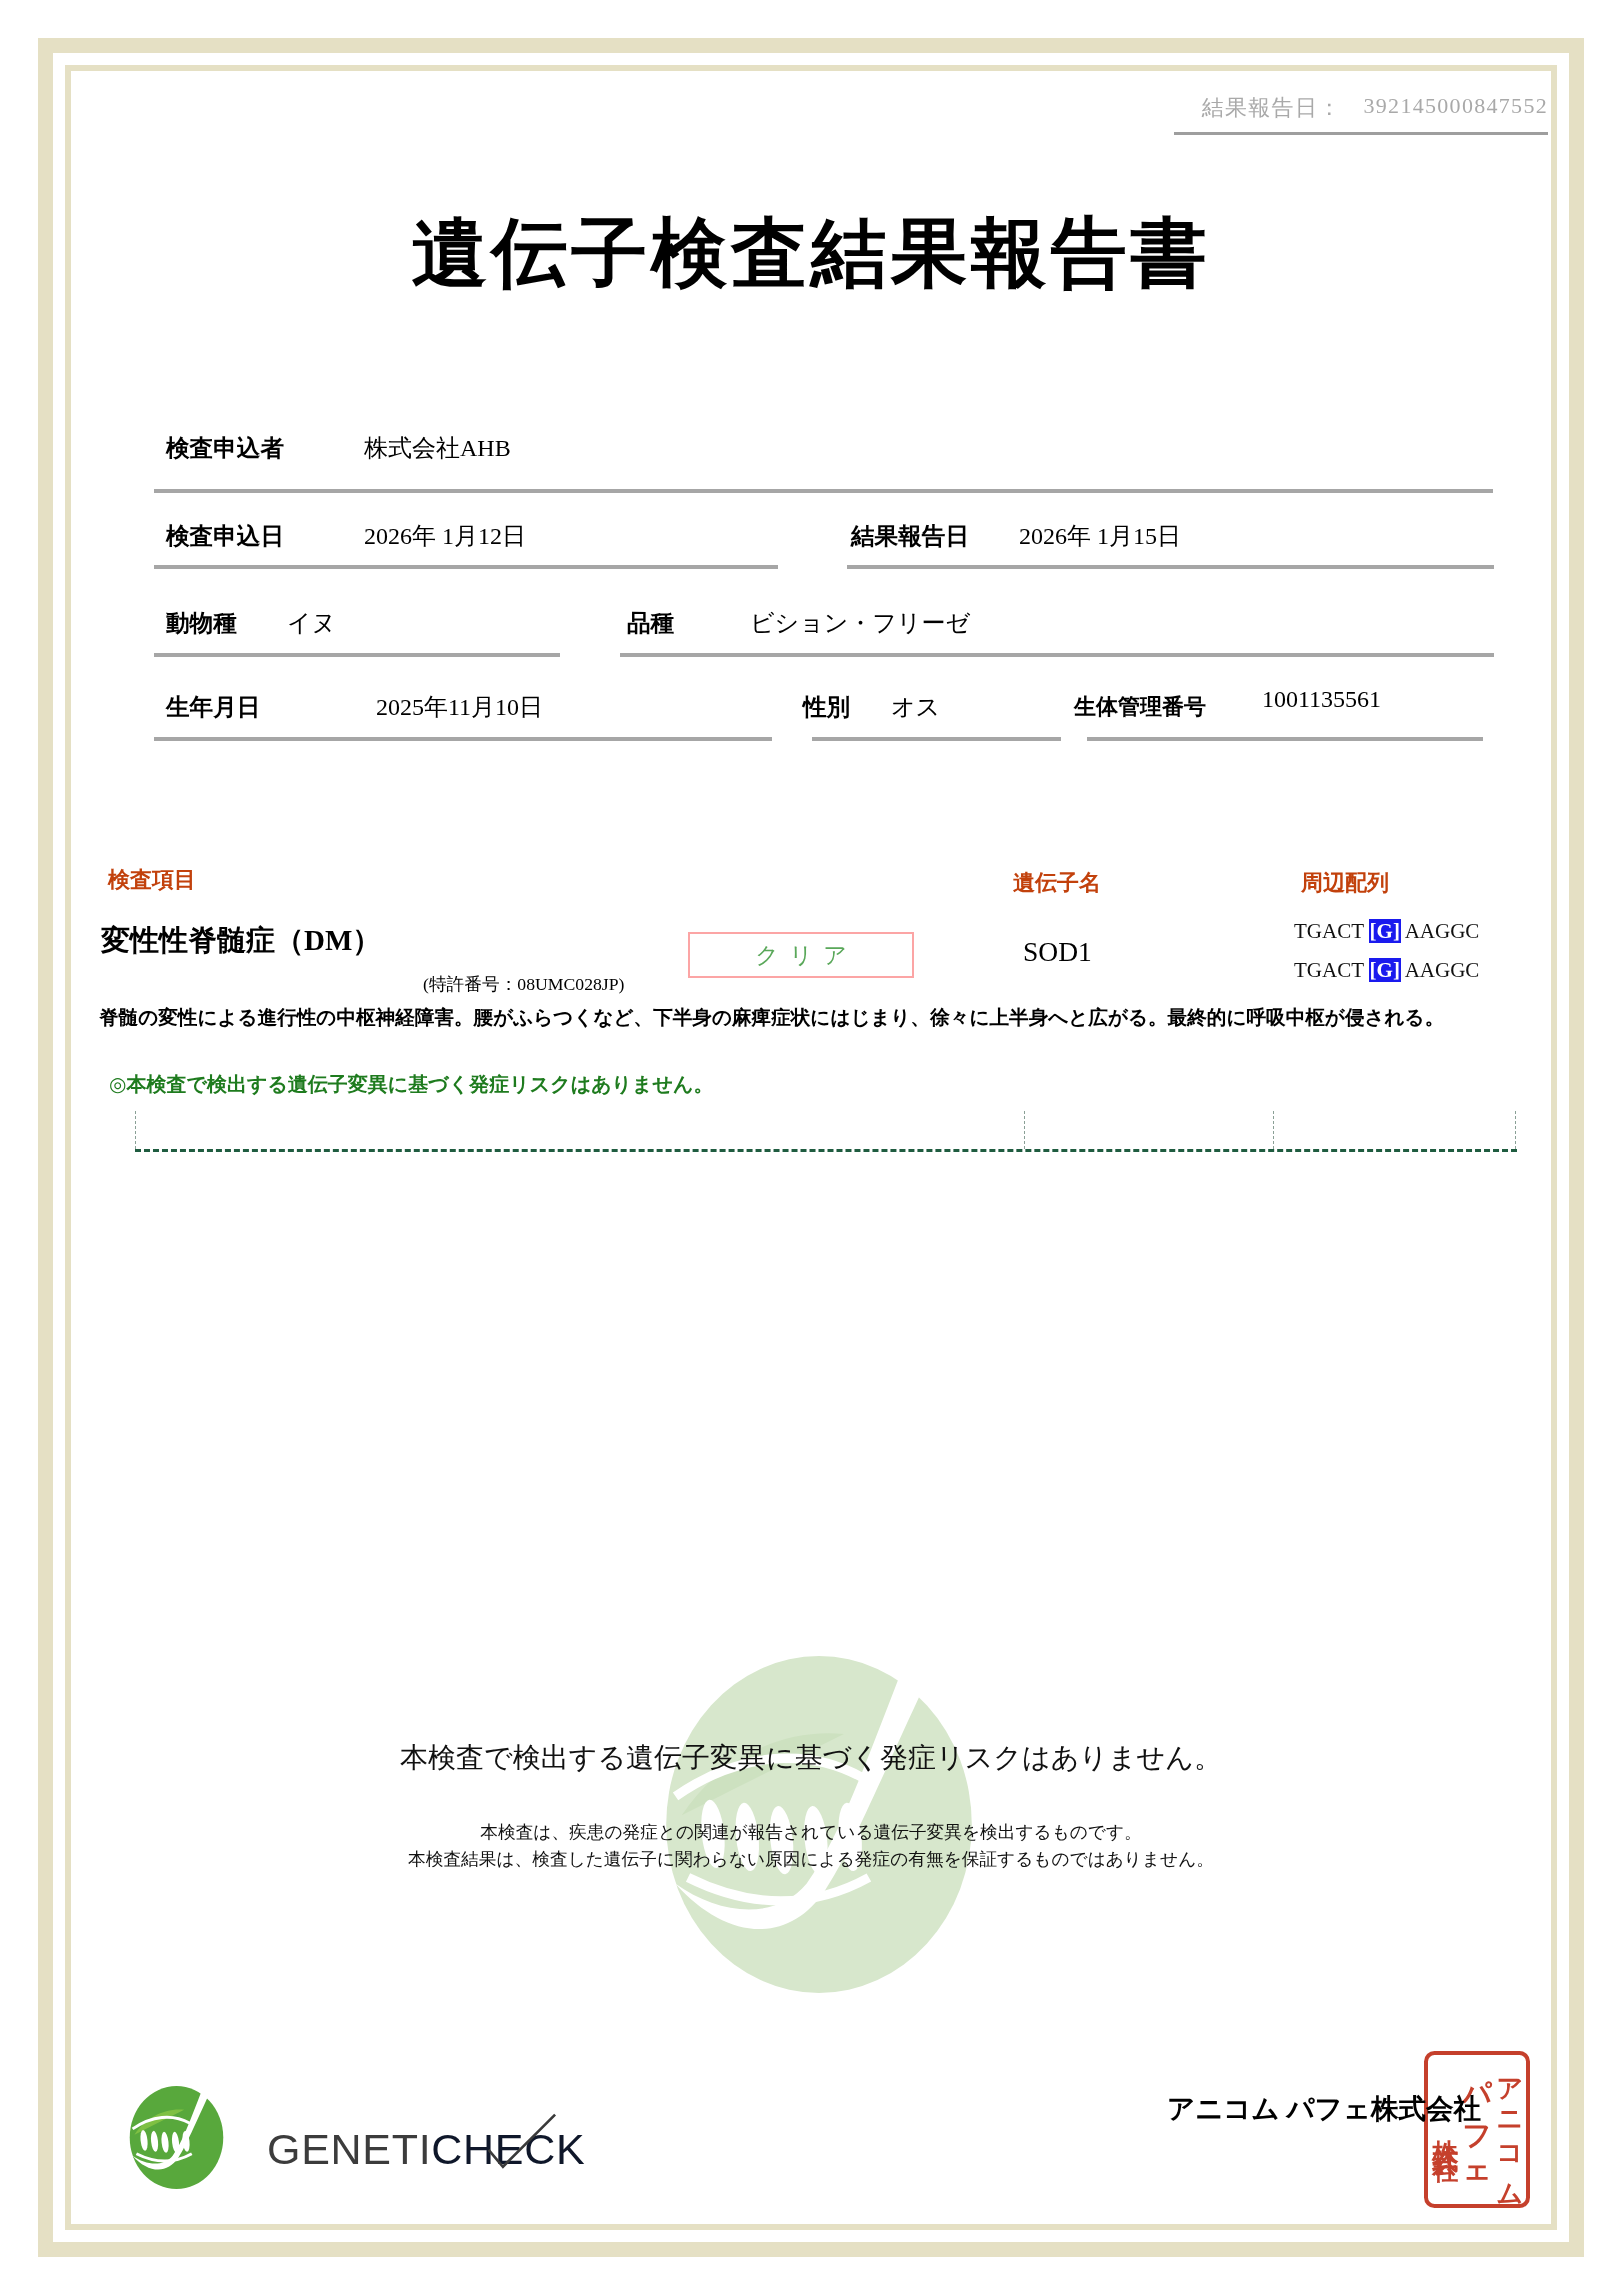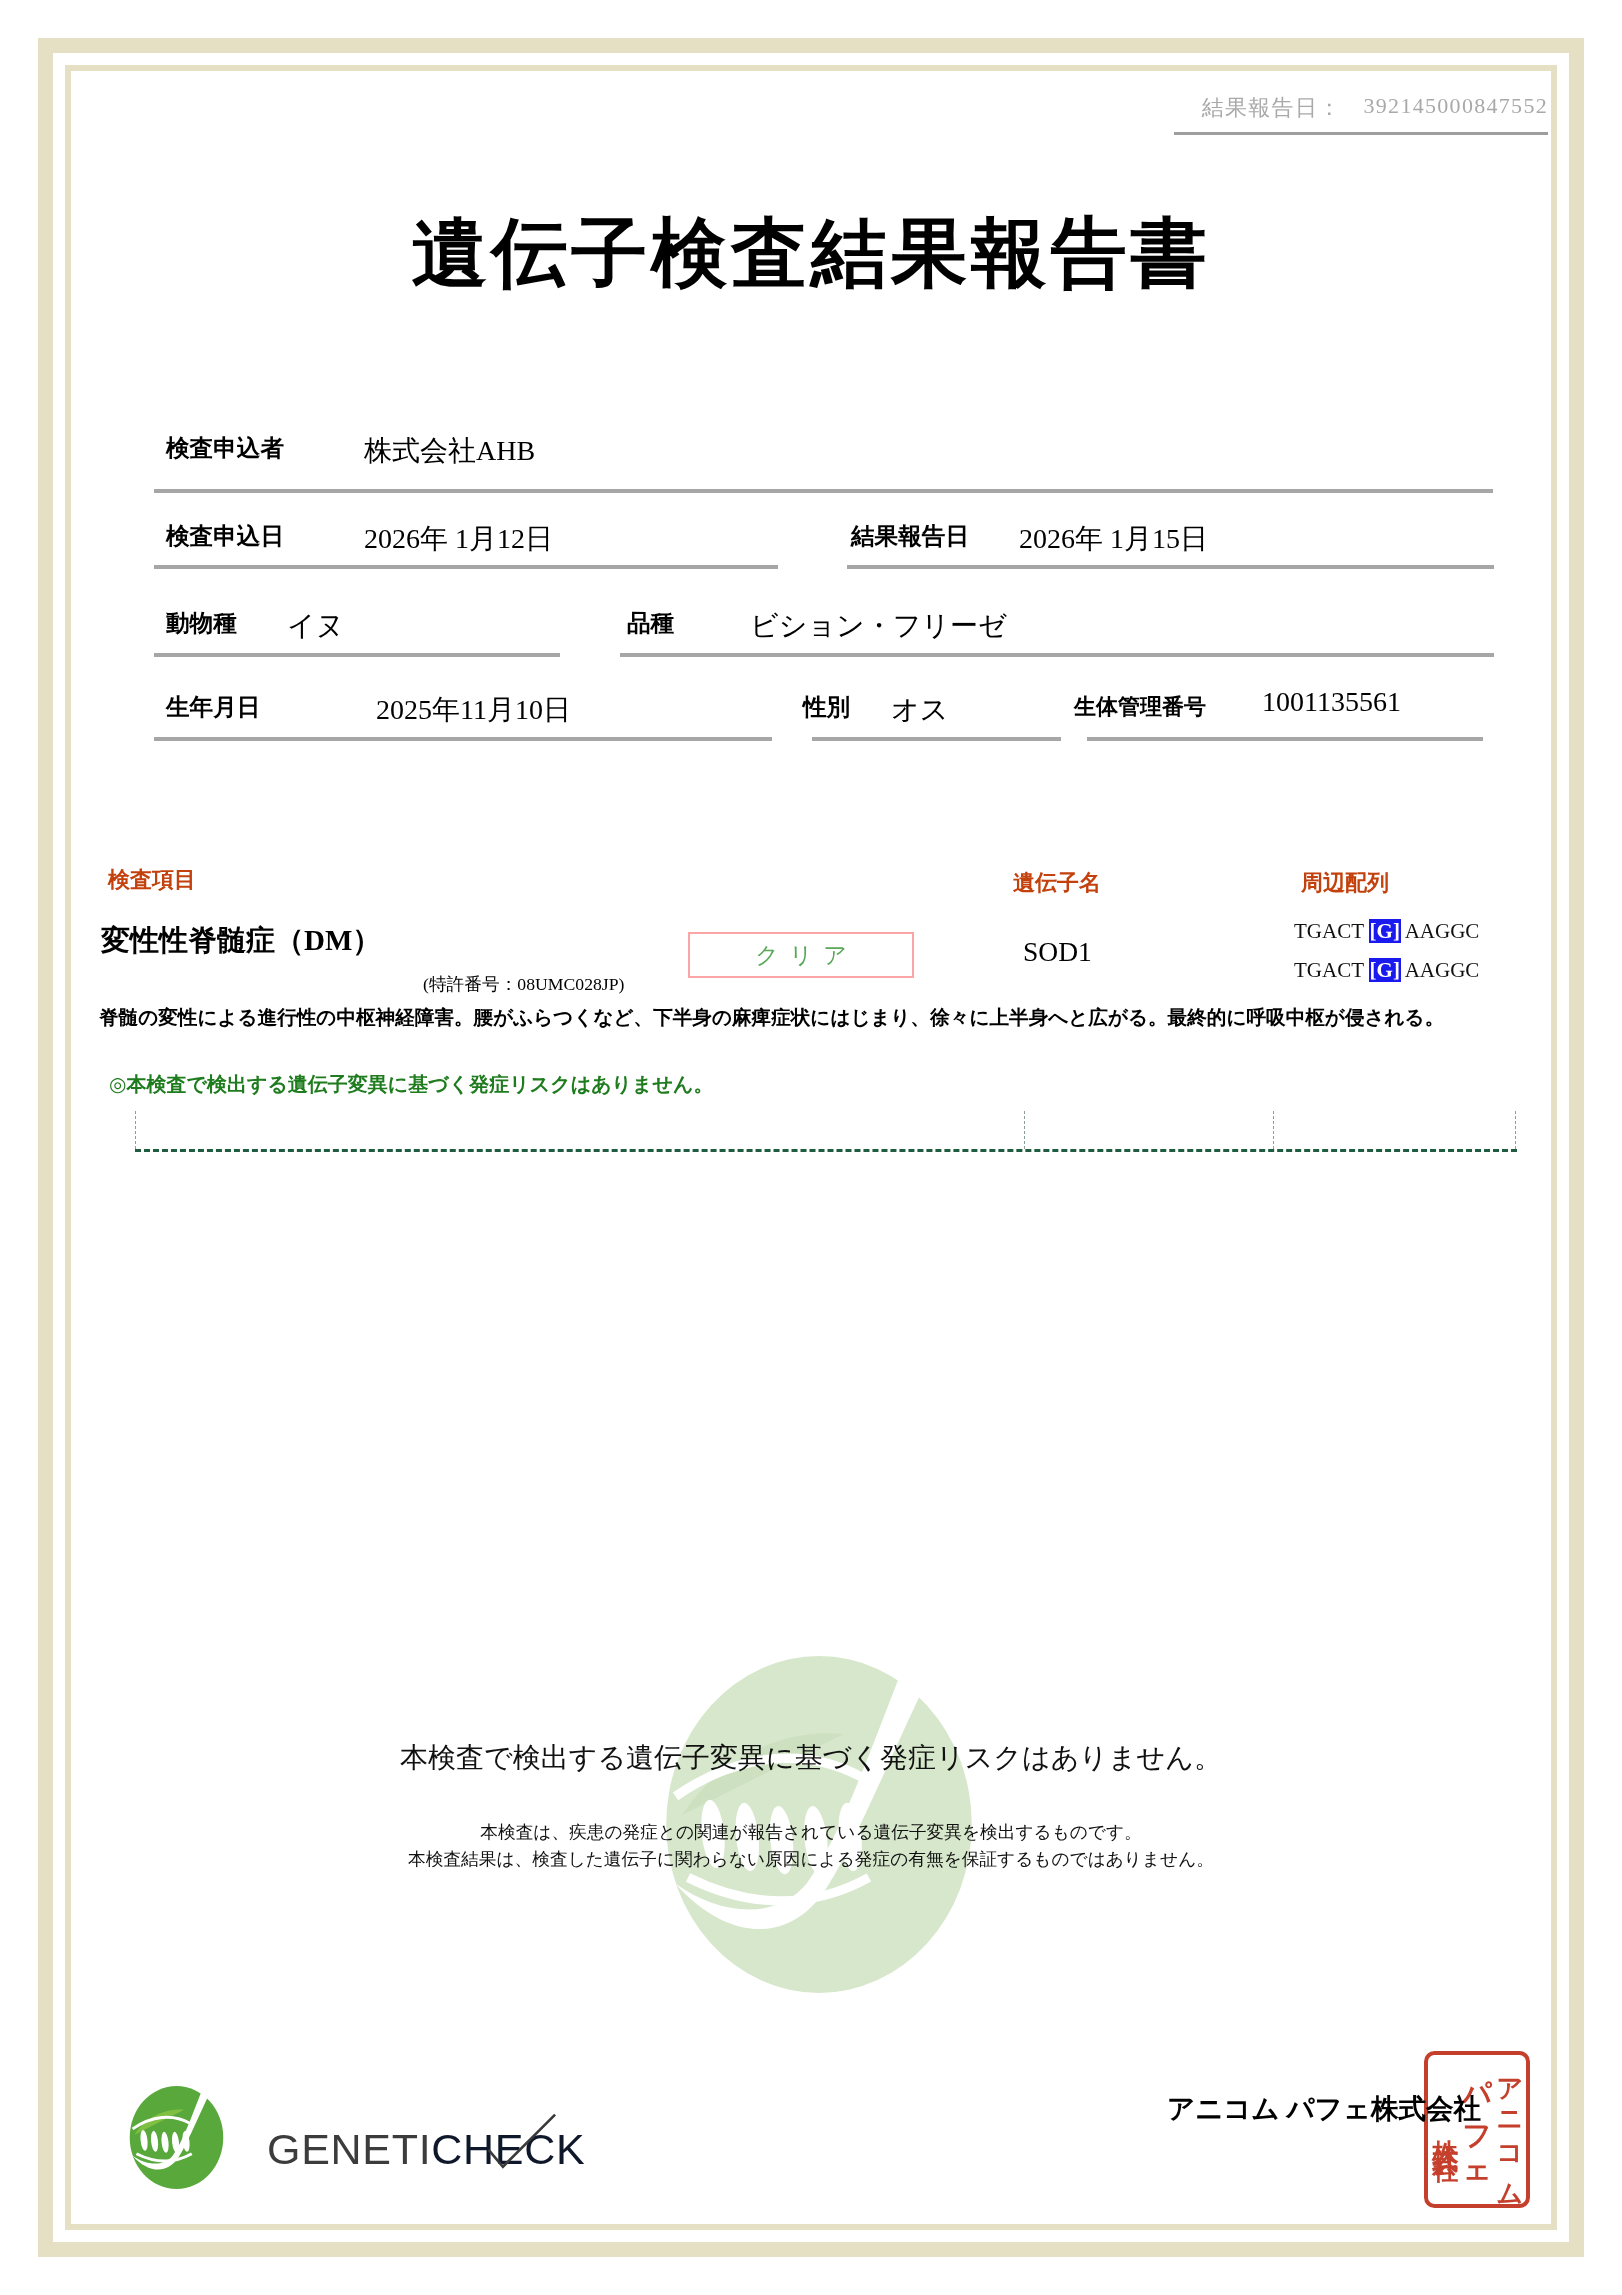--- a/index.html
+++ b/index.html
@@ -16,21 +16,21 @@
   
   .mgmt{top:93px;left:1171px;width:377px;display:flex;justify-content:flex-end;gap:22px;
         color:#a9a9a9;font-size:22px;letter-spacing:1.3px;}
   .mgmt-underline{top:132px;left:1174px;width:374px;height:3.3px;background:#9e9e9e;}
 
   
   .title{top:203px;left:0;width:1622px;text-align:center;font-size:76px;font-weight:bold;letter-spacing:3.9px;}
 
   
   .flabel{font-size:23.6px;font-weight:bold;white-space:nowrap;}
-  .fvalue{font-size:28px;white-space:nowrap;}
+  .fvalue{font-size:24px;white-space:nowrap;}
   .uline{height:3.9px;background:#a6a6a6;}
 
   
   .green-h{font-size:22px;font-weight:bold;color:#c2410c;white-space:nowrap;}
   .disease{font-size:29px;font-weight:bold;white-space:nowrap;}
   .patent{font-size:17.7px;white-space:nowrap;}
   .result-box{top:932px;left:688px;width:222px;height:42px;border:2px solid #fca5a5;
               display:flex;align-items:center;justify-content:center;}
   .result-box span{color:#5aa85a;font-size:23px;letter-spacing:10.5px;padding-left:10.5px;}
   .gene-name{font-size:27.5px;white-space:nowrap;}

